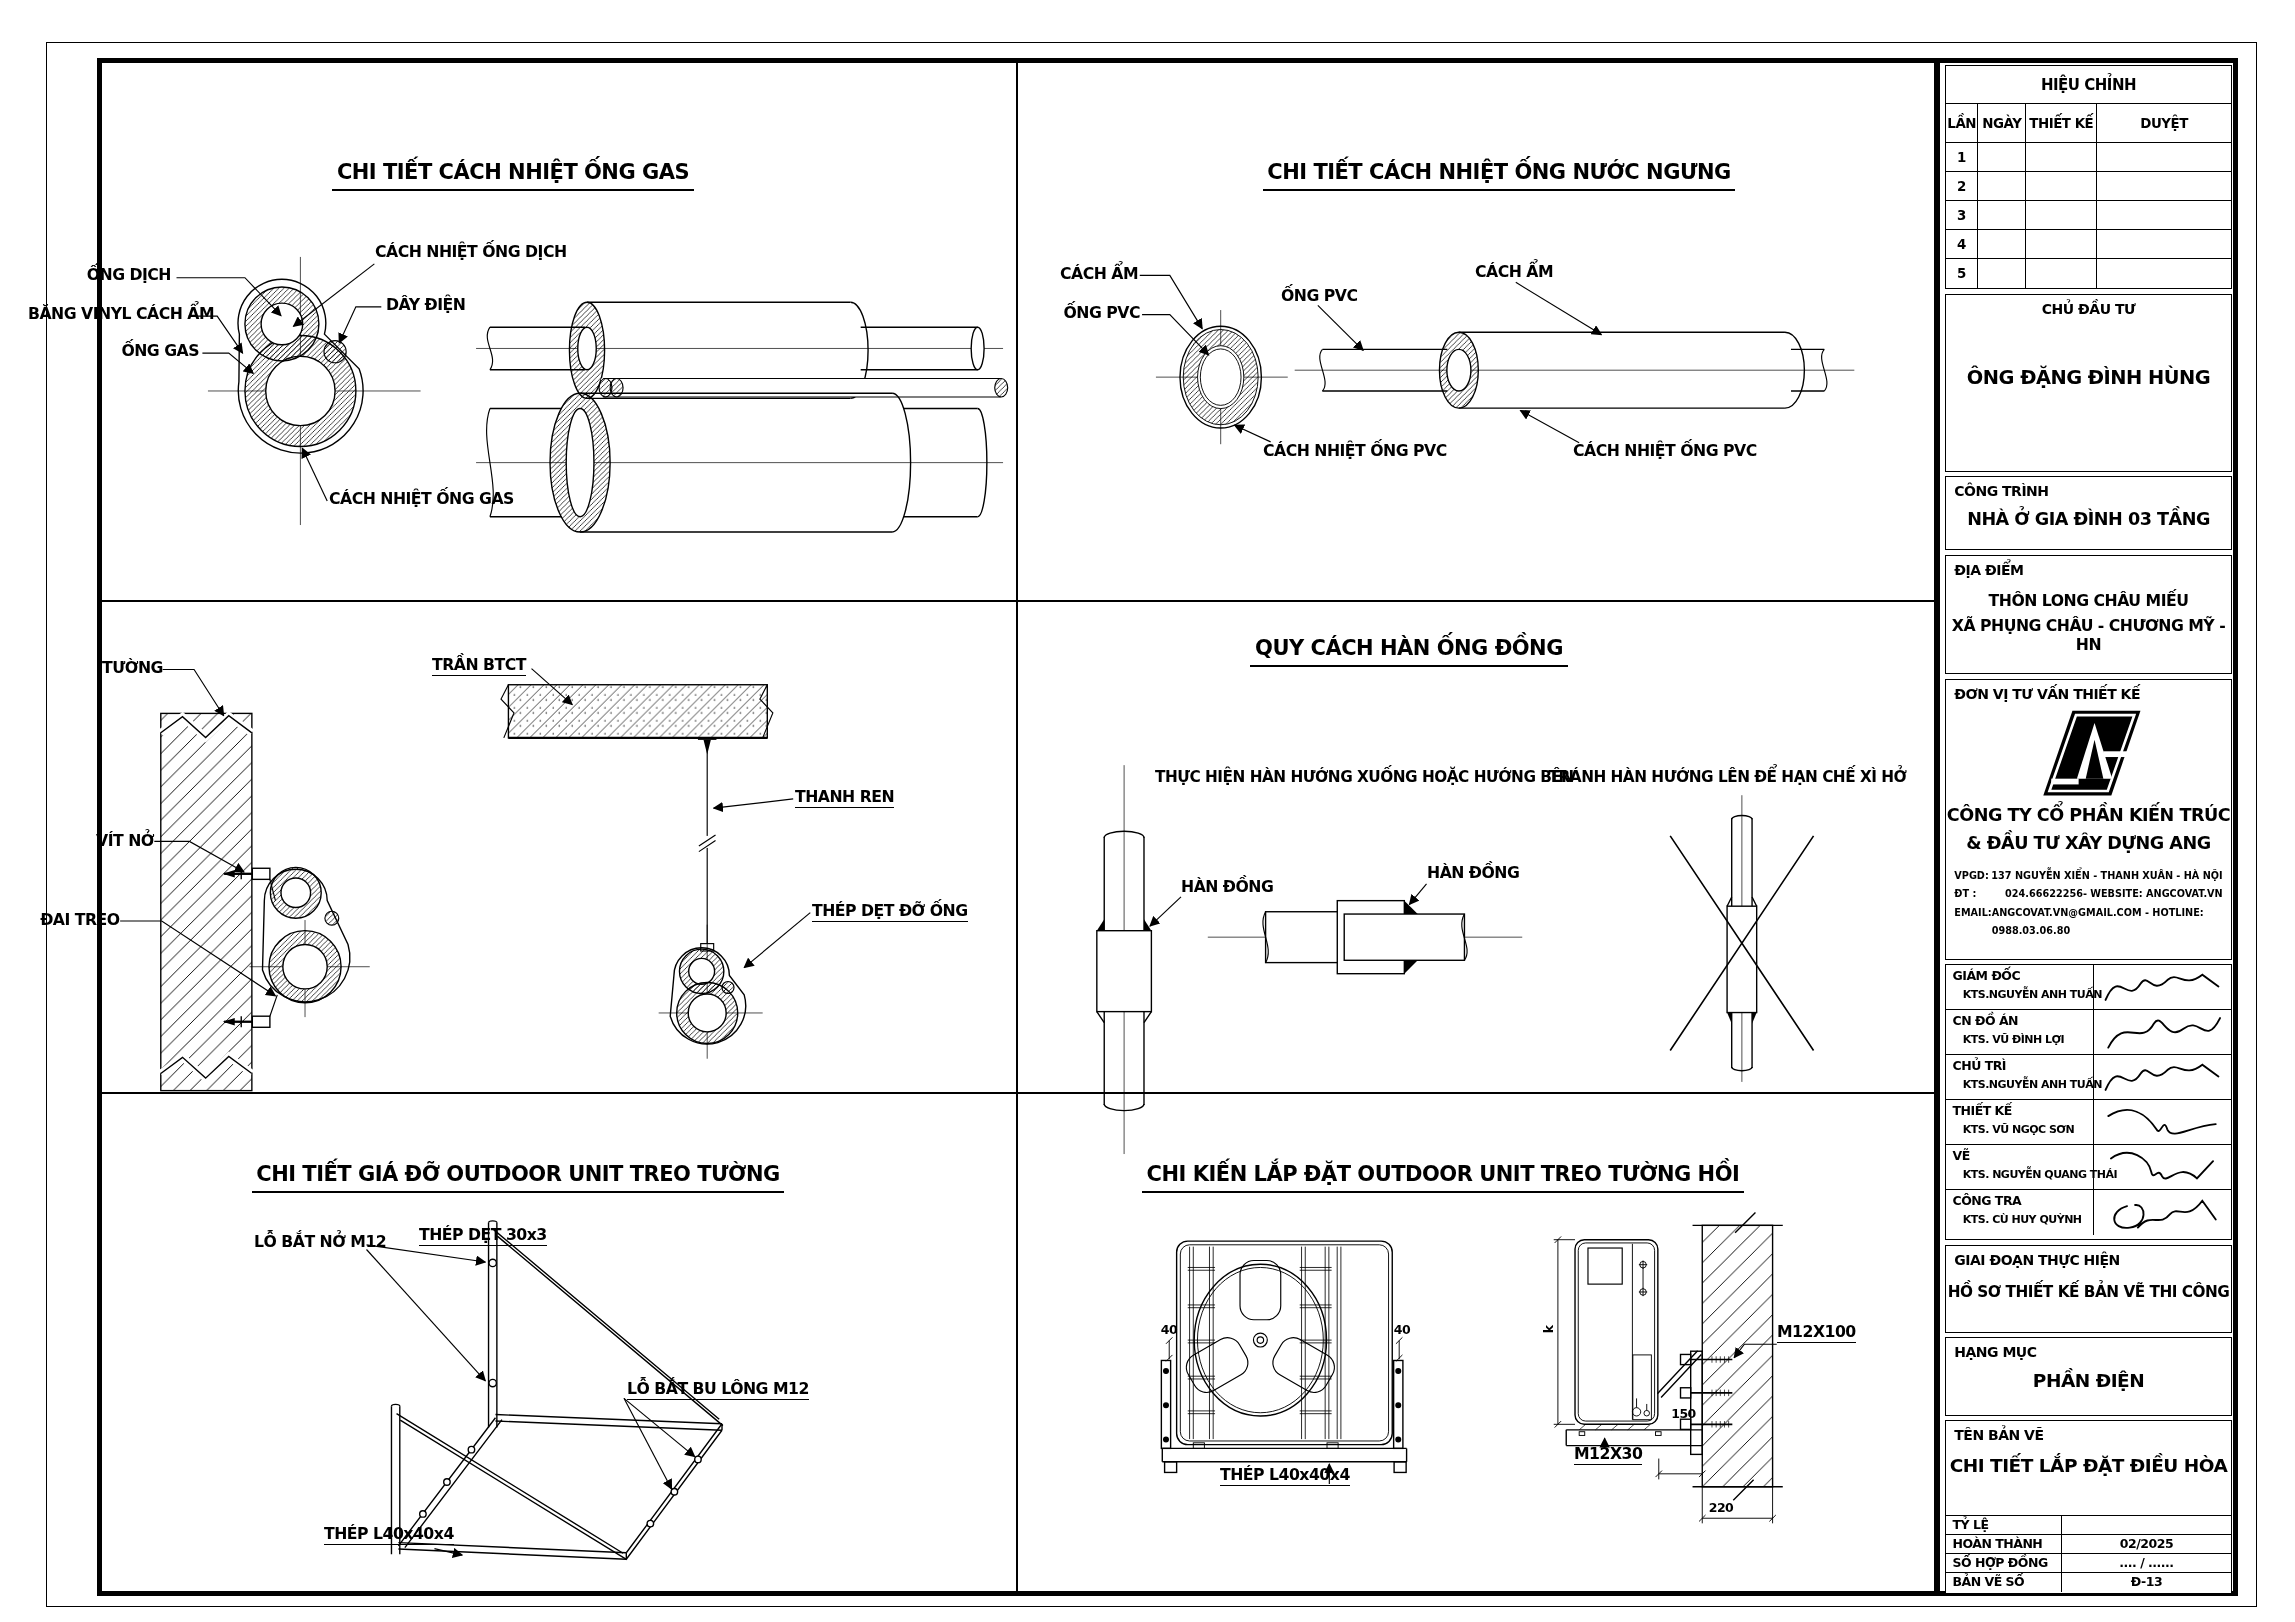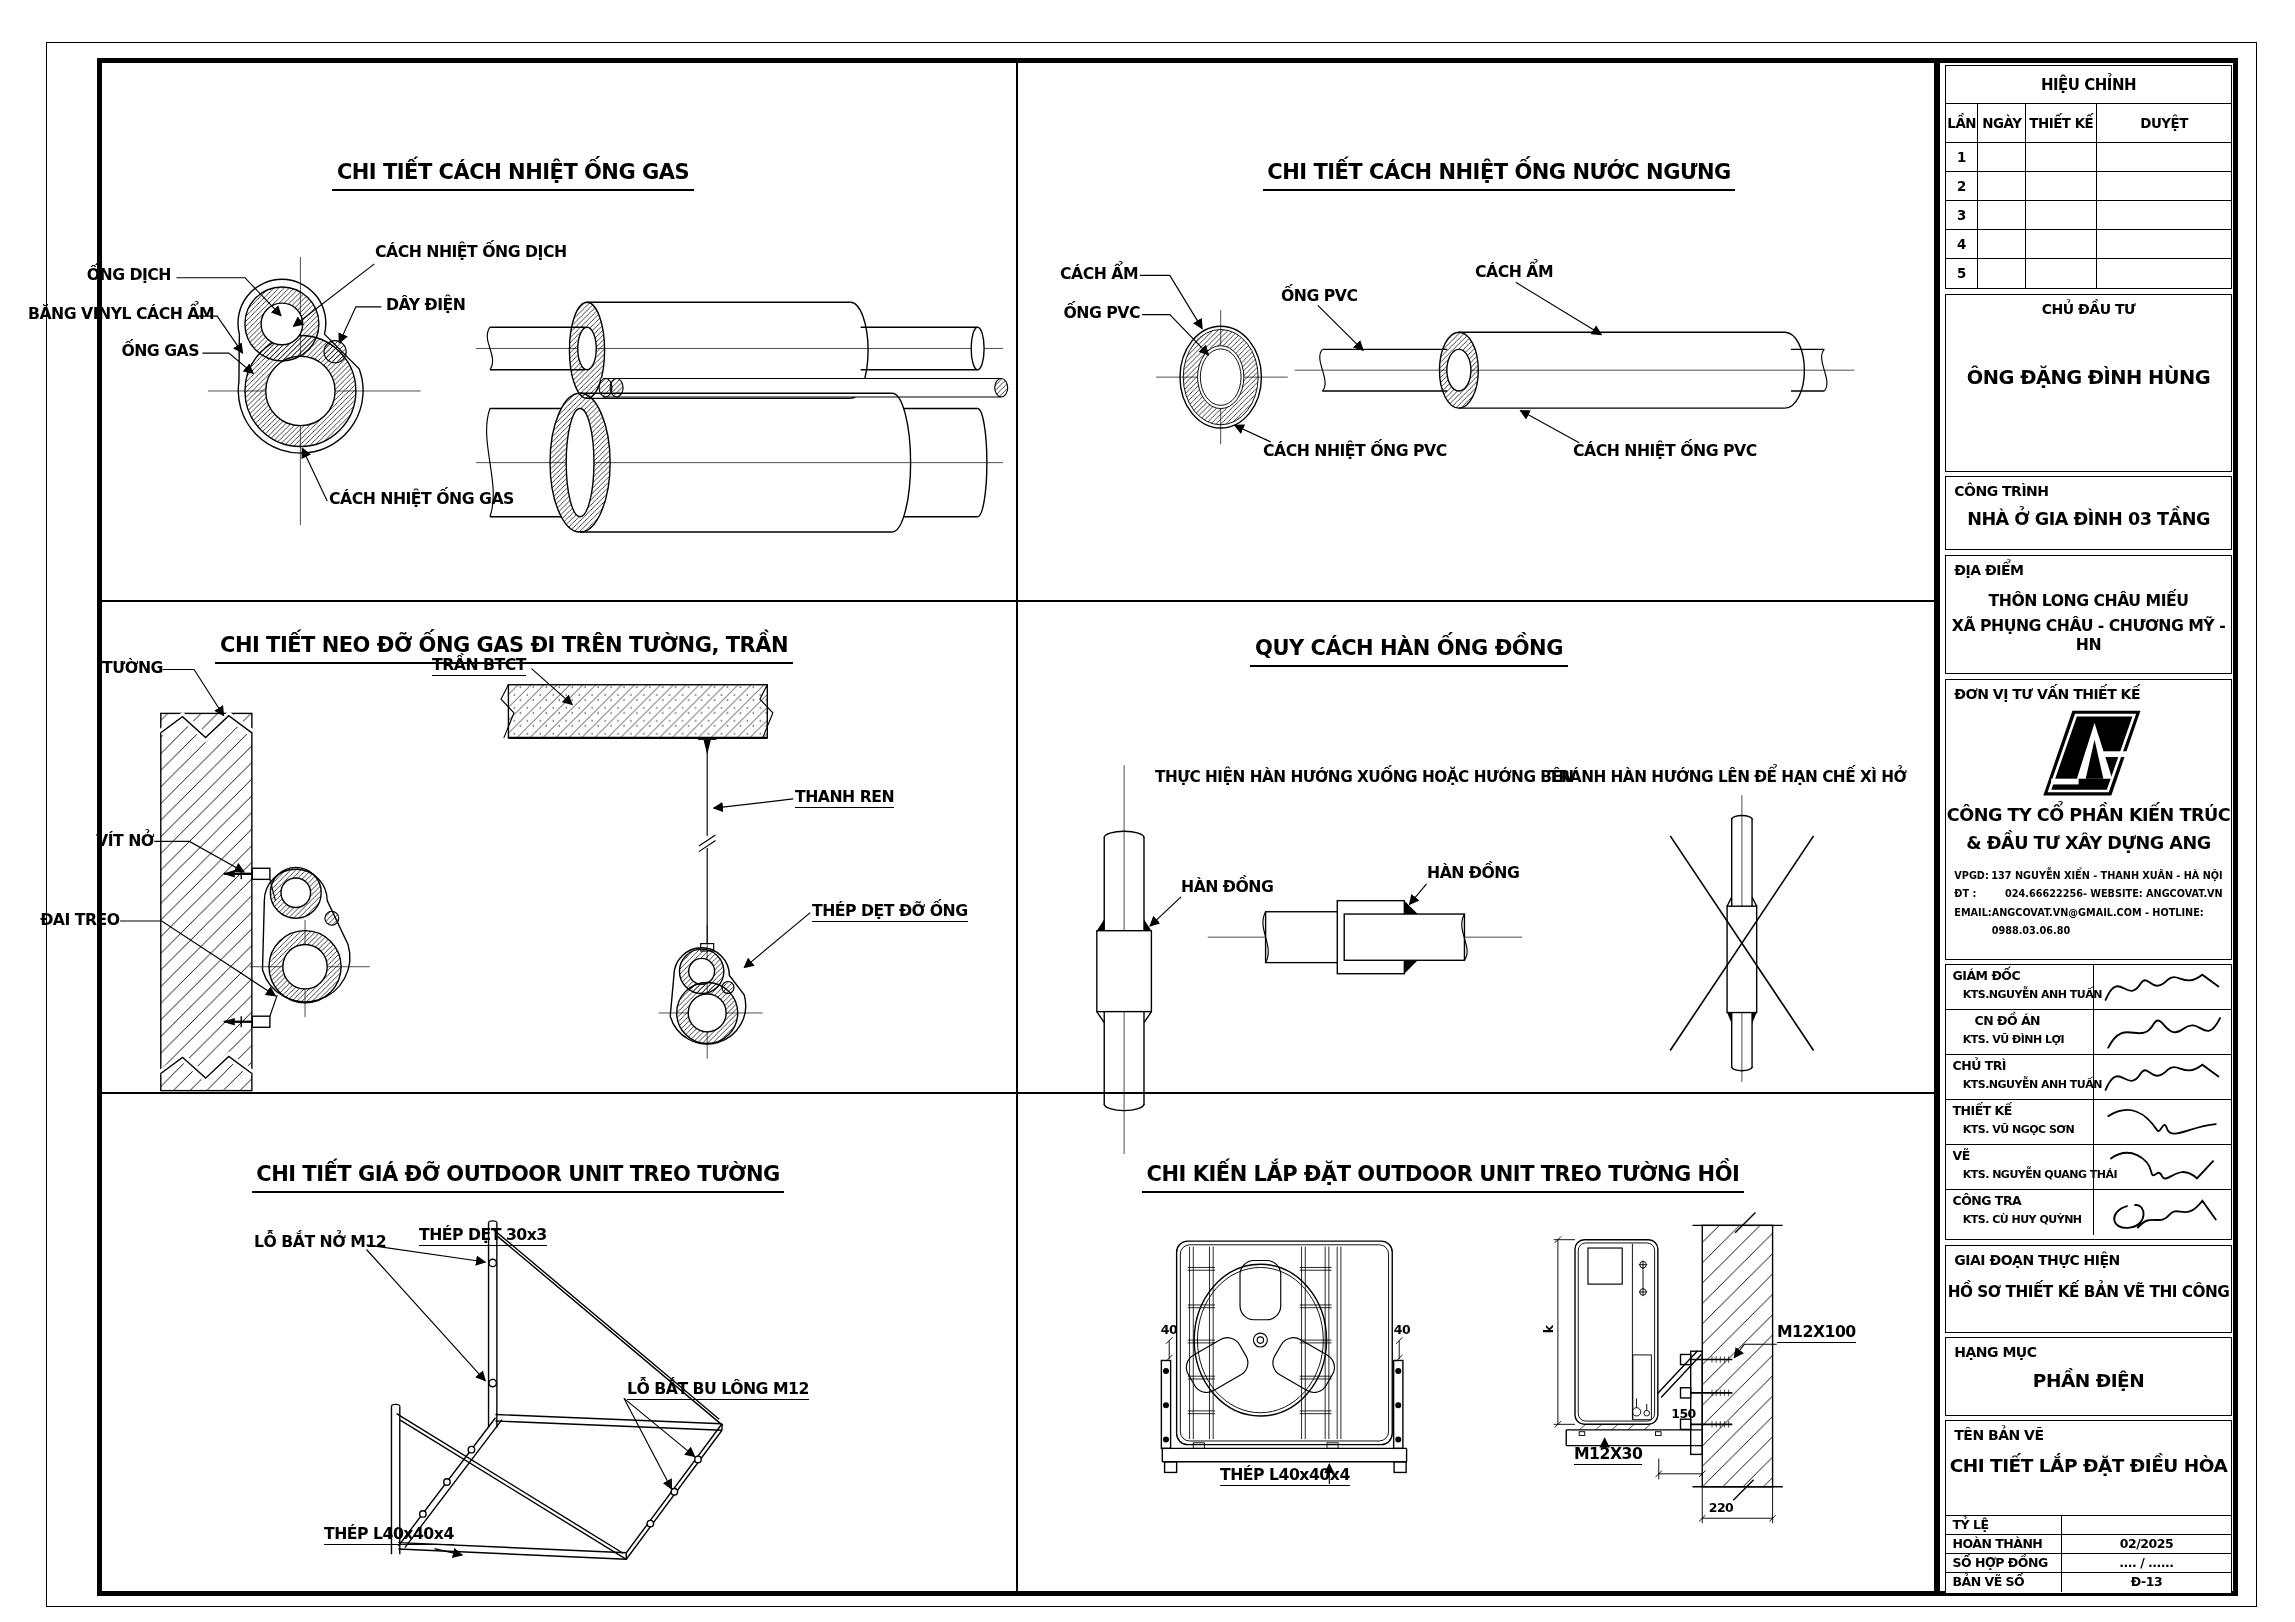--- a/index.html
+++ b/index.html
@@ -148,23 +148,20 @@
       </g>
     </g>
   </svg>
   <div class="lbl ra" style="left:1036px;top:266px;width:102px;">CÁCH ẨM</div>
   <div class="lbl ra" style="left:1038px;top:305px;width:102px;">ỐNG PVC</div>
   <div class="lbl" style="left:1263px;top:443px;">CÁCH NHIỆT ỐNG PVC</div>
   <div class="lbl" style="left:1281px;top:288px;">ỐNG PVC</div>
   <div class="lbl" style="left:1475px;top:264px;">CÁCH ẨM</div>
   <div class="lbl" style="left:1573px;top:443px;">CÁCH NHIỆT ỐNG PVC</div>
 
-  <div class="ttl" style="left:134px;top:633px;width:740px;">
-    <span>CHI TIẾT NEO ĐỠ ỐNG GAS ĐI TRÊN TƯỜNG, TRẦN</span>
-  </div>
 
   <svg style="left:97px;top:601px;" width="919" height="492" viewBox="0 0 1988 1064">
     <defs>
       <pattern id="p3w" width="36" height="36" patternUnits="userSpaceOnUse">
           <path d="M0,36 L36,0" stroke="#000" stroke-width="2"></path>
         </pattern>
       <pattern id="p3c" width="28" height="28" patternUnits="userSpaceOnUse">
           <path d="M0,28 L28,0" stroke="#000" stroke-width="1.5"></path>
           <circle cx="7" cy="7" r="1.8" fill="#444"></circle>
           <circle cx="20" cy="18" r="1.8" fill="#444"></circle>
@@ -562,21 +559,21 @@
       <div style="width:147px;border-right:1.9px solid #000;">
         <div class="lbl-sm" style="position:static;padding:4.6px 0 0 6.5px;display:block;">GIÁM ĐỐC</div>
         <div class="lbl-sm" style="position:static;padding:7.4px 0 0 16.7px;display:block;font-size:11px;">KTS.NGUYỄN ANH TUẤN</div>
       </div>
       <svg style="position:static;" width="136" height="43" viewBox="0 0 240 80">
           <path d="M15,65 C40,5 55,75 80,35 C95,12 100,58 130,28 C150,10 160,45 195,18 L225,40" stroke="#000" stroke-width="3.5" fill="none" stroke-linecap="round"></path>
         </svg>
     </div>
     <div class="row" style="height:45px;border-bottom:1.9px solid #000;">
       <div style="width:147px;border-right:1.9px solid #000;">
-        <div class="lbl-sm" style="position:static;padding:4.6px 0 0 6.5px;display:block;margin-left:22px;">CN ĐỒ ÁN</div>
+        <div class="lbl-sm" style="position:static;padding:4.6px 0 0 6.5px;display:block;">CN ĐỒ ÁN</div>
         <div class="lbl-sm" style="position:static;padding:7.4px 0 0 16.7px;display:block;font-size:11px;">KTS. VŨ ĐÌNH LỢI</div>
       </div>
       <svg style="position:static;" width="136" height="43" viewBox="0 0 240 80">
           <path d="M20,70 C50,10 80,70 105,25 C120,2 128,60 160,35 S200,70 228,15" stroke="#000" stroke-width="3.5" fill="none" stroke-linecap="round"></path>
         </svg>
     </div>
     <div class="row" style="height:45px;border-bottom:1.9px solid #000;">
       <div style="width:147px;border-right:1.9px solid #000;">
         <div class="lbl-sm" style="position:static;padding:4.6px 0 0 6.5px;display:block;">CHỦ TRÌ</div>
         <div class="lbl-sm" style="position:static;padding:7.4px 0 0 16.7px;display:block;font-size:11px;">KTS.NGUYỄN ANH TUẤN</div>

